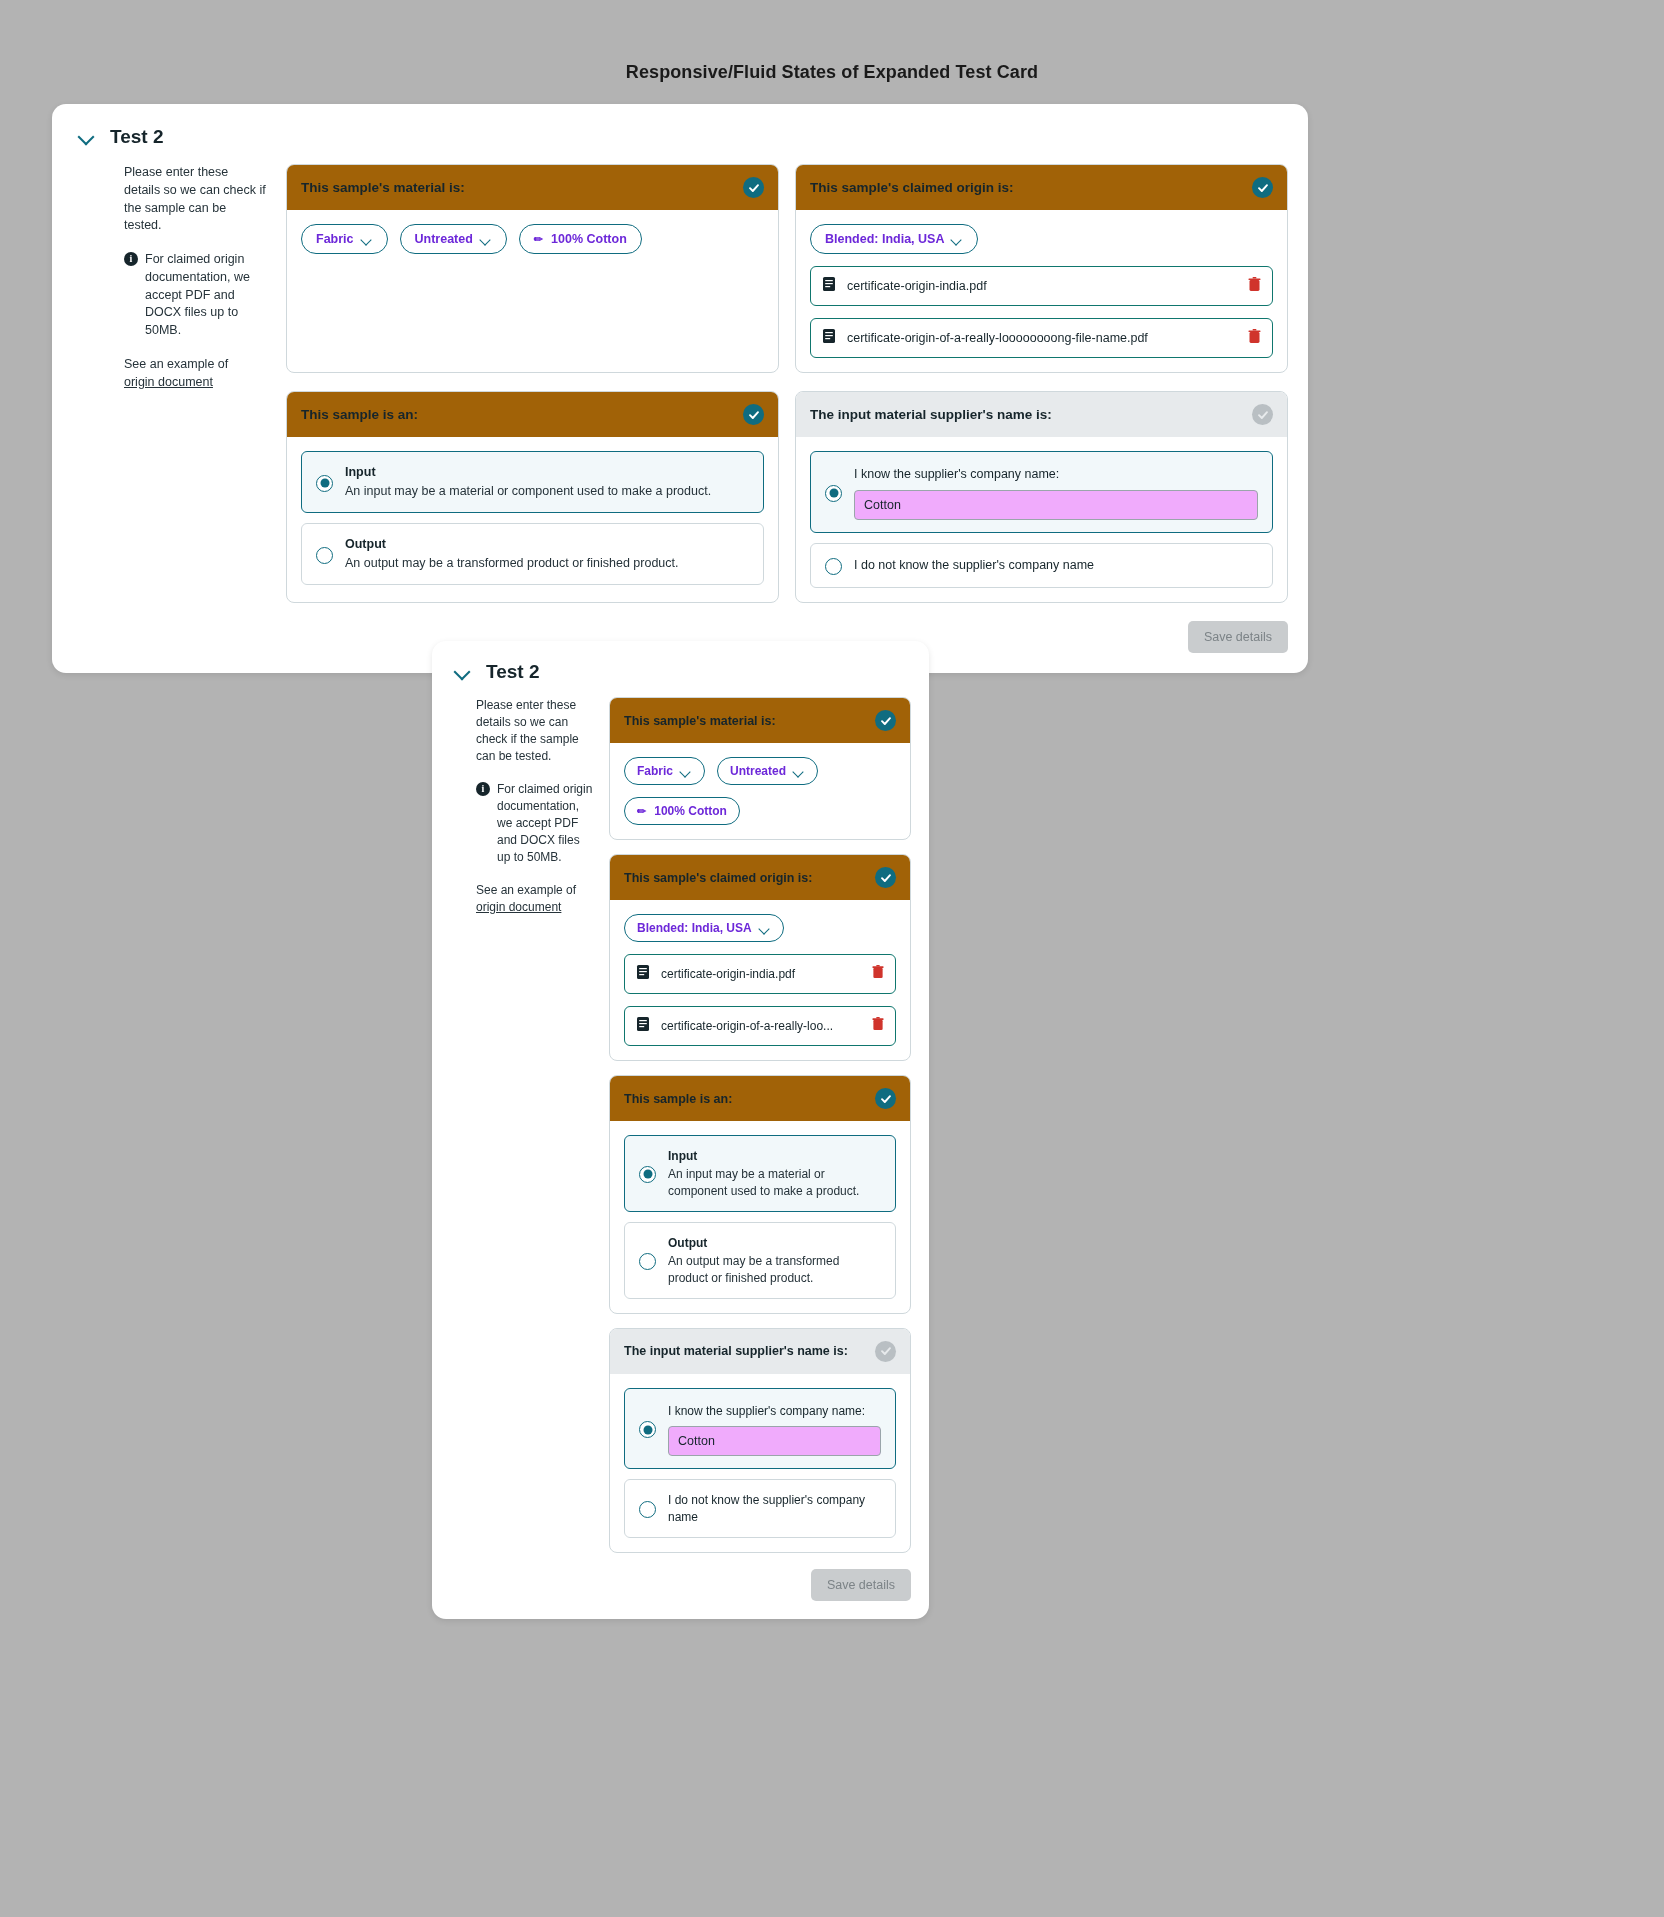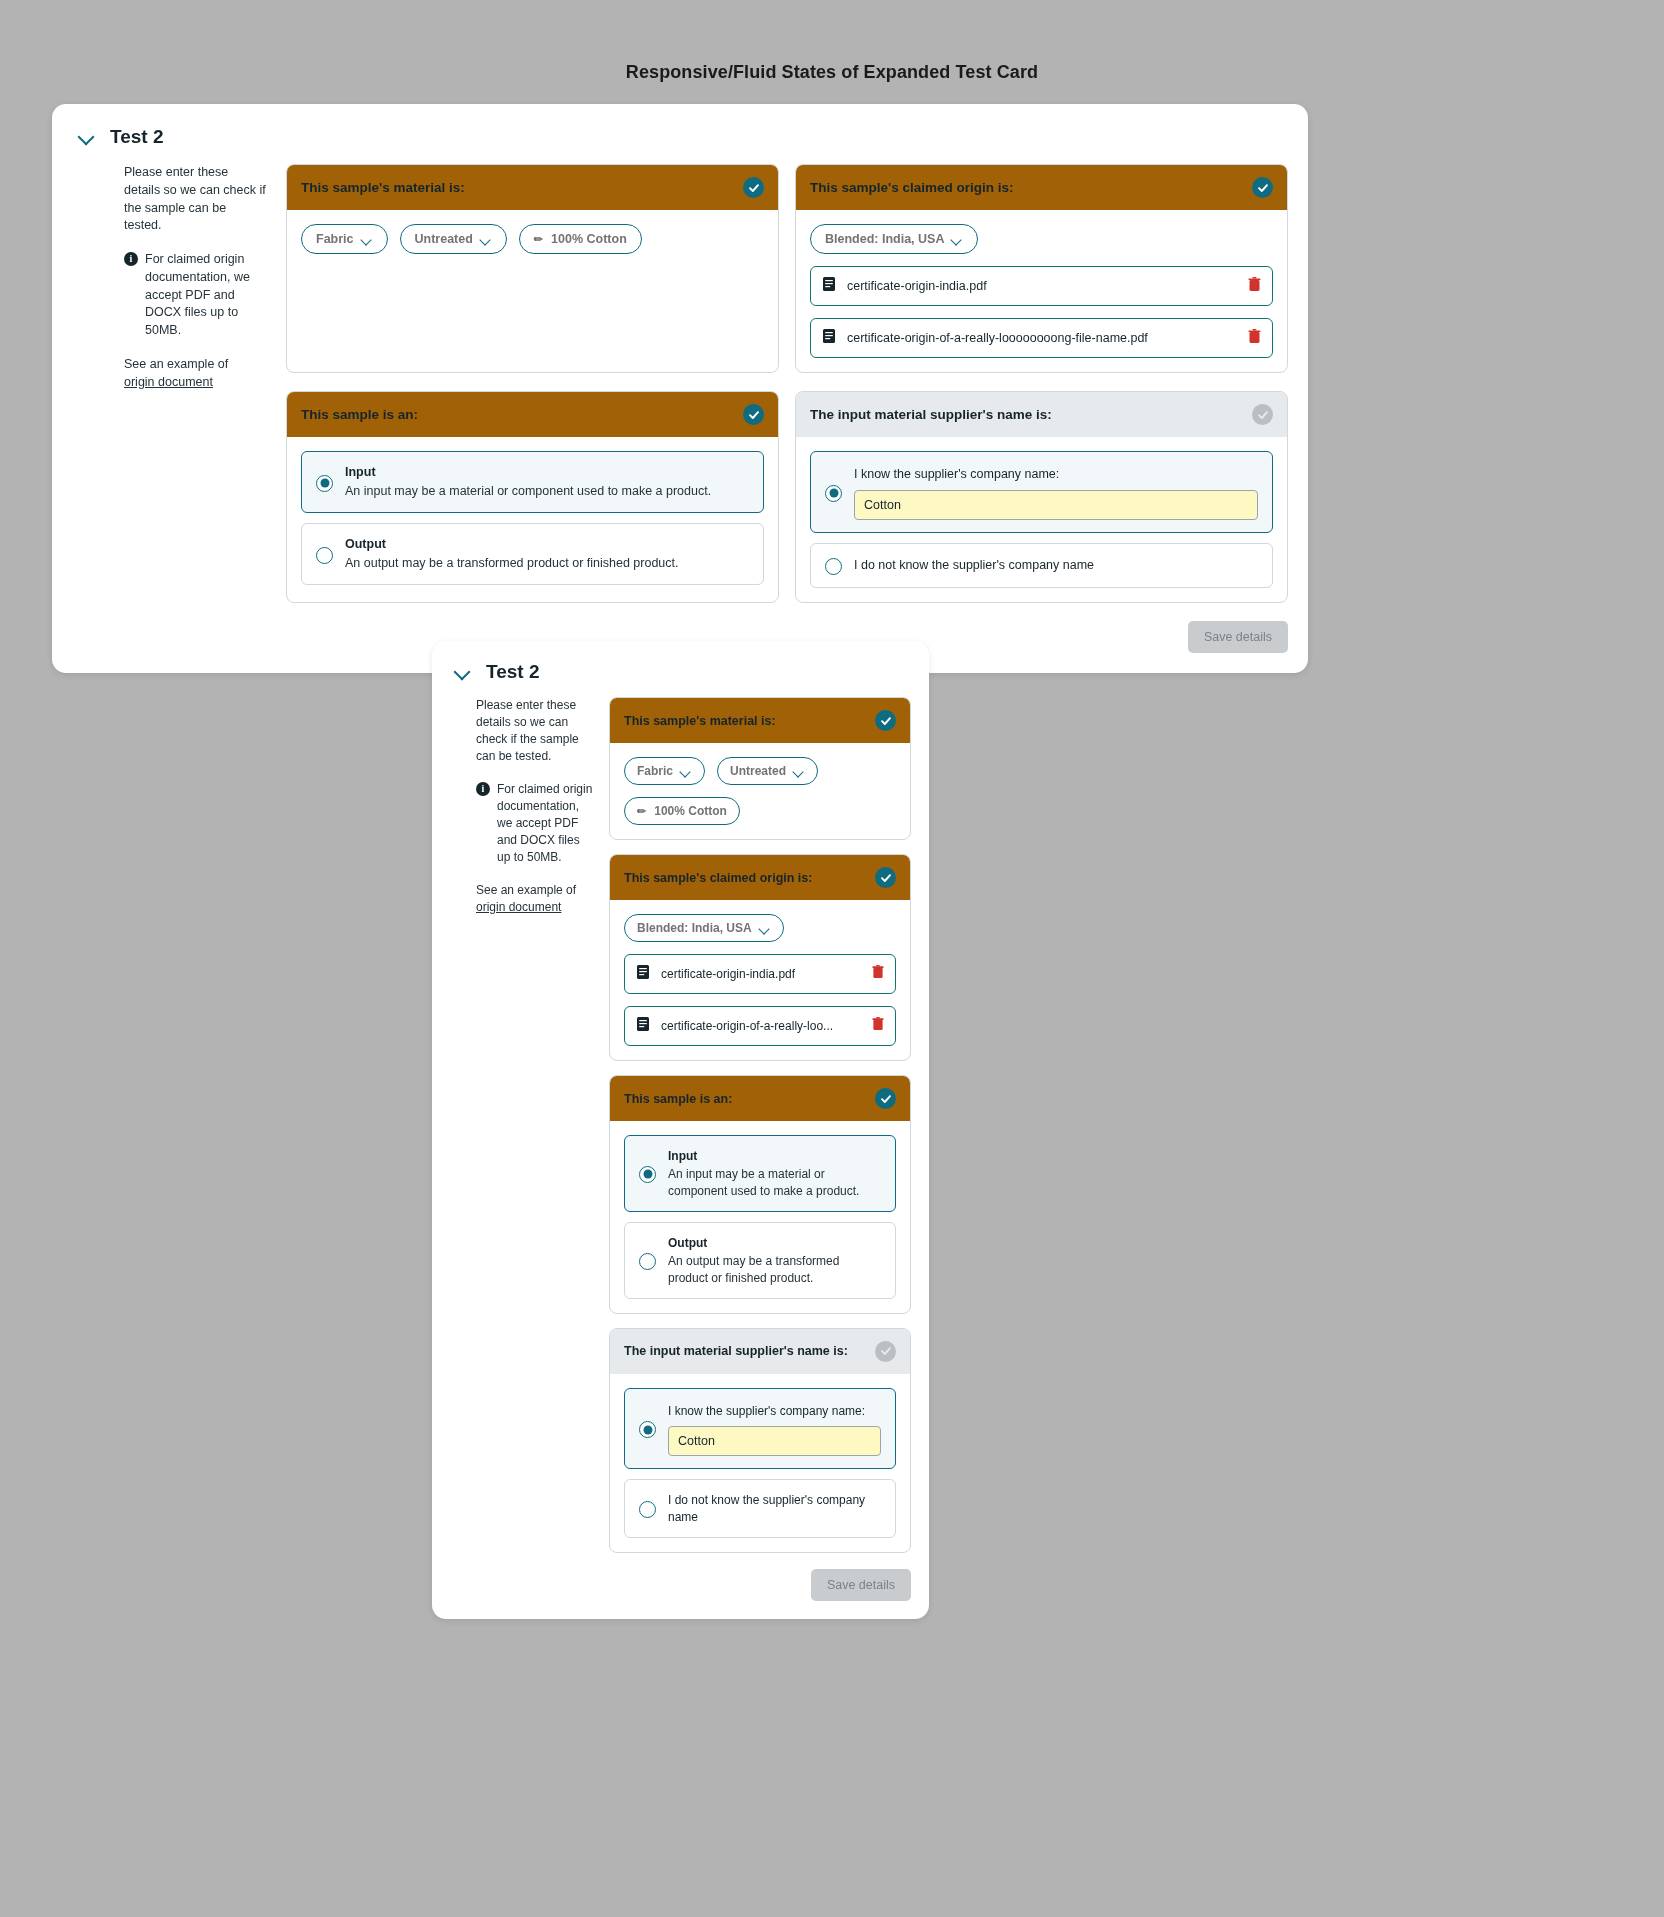--- a/index.html
+++ b/index.html
@@ -101,21 +101,21 @@
     flex: none;
   }
   .check.grey { background: #b9bfc3; }
   .check svg { display:block; }
   .panel-body { padding: 14px; }
 
   
   .pill-row { display: flex; flex-wrap: wrap; gap: 12px; }
   .pill {
     border: 1.4px solid #0f6c80;
-    color: #737373;
+    color: #6d28d9;
     border-radius: 999px;
     padding: 7px 14px;
     font-size: 12.5px;
     font-weight: bold;
     display: inline-flex;
     align-items: center;
     gap: 8px;
     background: #fff;
     cursor: pointer;
     white-space: nowrap;
@@ -191,21 +191,21 @@
   .opt-label { font-size: 12.5px; color: #16252b; line-height:1.36; }
 
   .text-input {
     width: 100%;
     border: 1px solid #9aa5aa;
     border-radius: 4px;
     padding: 7px 9px;
     font-size: 12.5px;
     color: #16252b;
     font-family: "Liberation Sans", sans-serif;
-    background: #fef9c3;
+    background: #f0abfc;
     margin-top: 7px;
   }
 
   .save-row { display: flex; justify-content: flex-end; }
   .save-btn {
     background: #c9ccce;
     color: #7c8387;
     border: none;
     border-radius: 5px;
     padding: 9px 16px;

